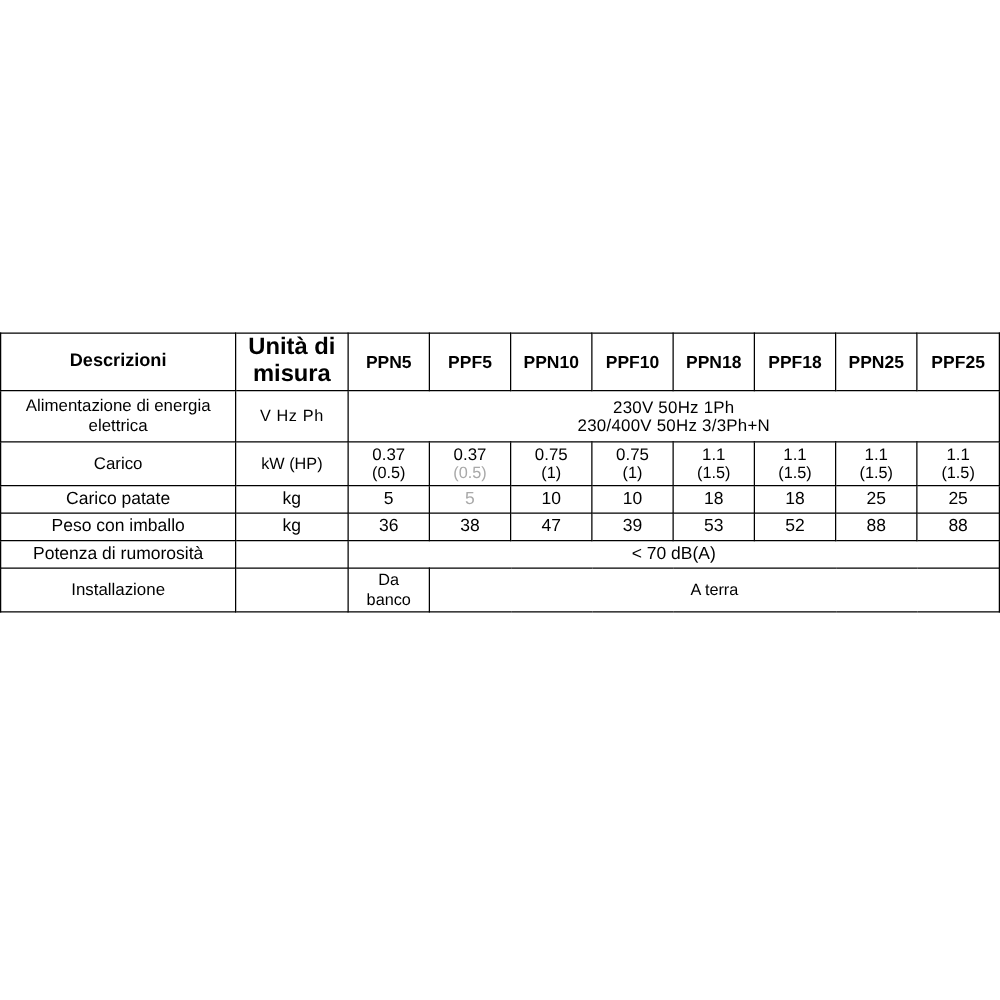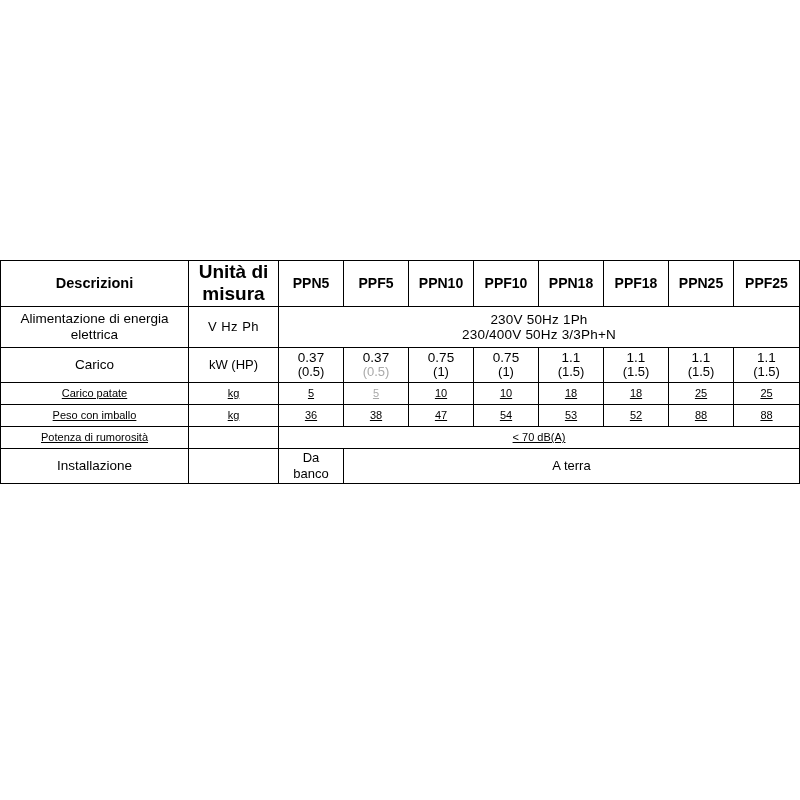--- a/index.html
+++ b/index.html
@@ -14,21 +14,21 @@
   #sheet {
     position: relative;
     width: 800px;
     height: 800px;
     background: #ffffff;
   }
 
   #spec-table-wrap {
     position: absolute;
     left: 0px;
-    top: 260px;
+    top: 266px;
     width: 772px;
   }
 
   table.spec {
     width: 800px;
     border-collapse: collapse;
     table-layout: fixed;
     font-size: 13px;
     color: #000000;
   }
@@ -80,22 +80,21 @@
   td.tall {
     height: 40px;
   }
 
   td.med {
     height: 34px;
   }
 
   td.small {
     height: 21px;
-    font-size: 11px;
-    text-decoration: underline;
+    font-size: 14px;
   }
 
   .two-line {
     display: block;
     line-height: 1.18;
   }
 
   .faded {
     color: #a9a9a9;
   }
@@ -221,21 +220,21 @@
         <td class="small">25</td>
       </tr>
 
 
       <tr>
         <td class="row-label small">Peso con imballo</td>
         <td class="unit-col small">kg</td>
         <td class="small">36</td>
         <td class="small">38</td>
         <td class="small">47</td>
-        <td class="small">54</td>
+        <td class="small">39</td>
         <td class="small">53</td>
         <td class="small">52</td>
         <td class="small">88</td>
         <td class="small">88</td>
       </tr>
 
       <tr>
         <td class="row-label small">Potenza di rumorosità</td>
         <td class="unit-col small"></td>
         <td class="small" colspan="8">&lt; 70 dB(A)</td>

